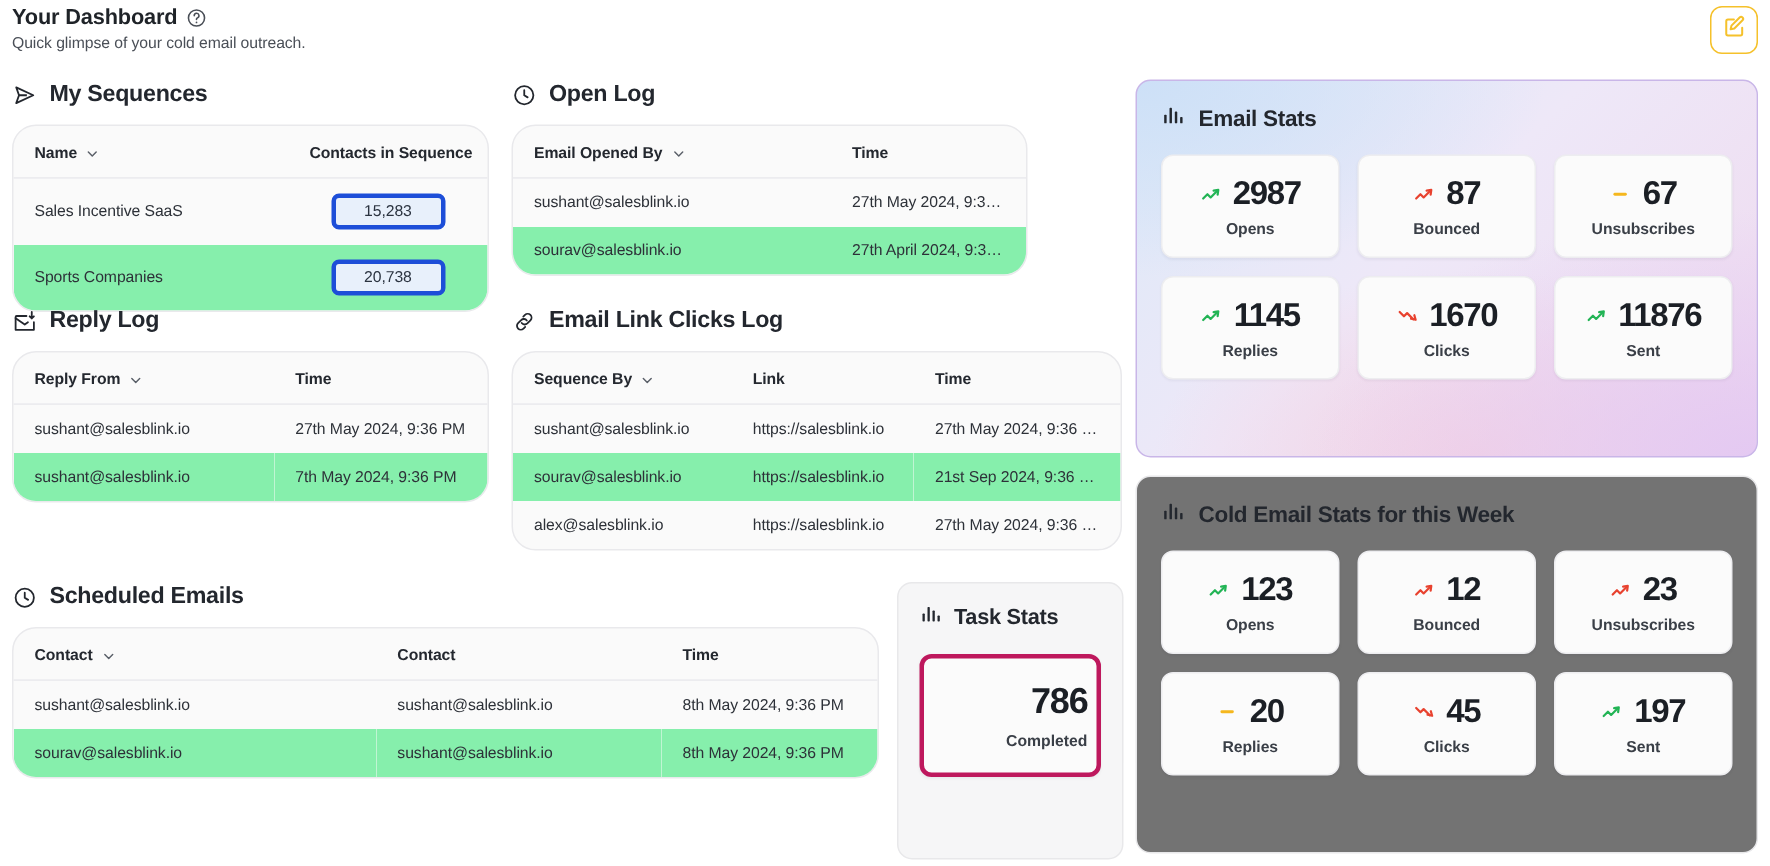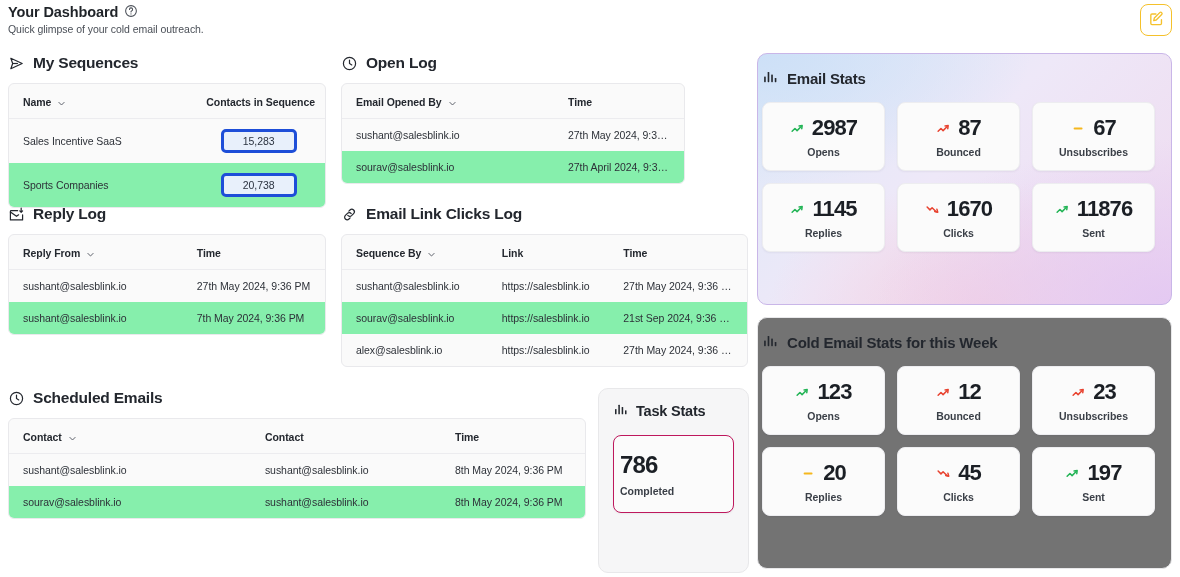--- a/index.html
+++ b/index.html
@@ -7,21 +7,21 @@
     width: 1180px; height: 577px;
     background: #ffffff;
     font-family: "Liberation Sans", "DejaVu Sans", sans-serif;
     color: #1f2328;
     overflow: hidden;
   }
   .page { position: relative; width: 1180px; height: 577px; }
 
   
   .header { position: absolute; left: 8px; top: 4px; }
-  .header-title-row { display: flex; gap: 6px; }
+  .header-title-row { display: flex; align-items: center; gap: 6px; }
   .header-title { font-size: 14.5px; font-weight: 700; color: #1f2328; letter-spacing: -0.1px; }
   .help-icon { width: 14px; height: 14px; display: block; }
   .header-sub { font-size: 10.5px; color: #4a4f57; margin-top: 3px; letter-spacing: -0.05px; }
 
   .edit-btn {
     position: absolute; right: 8px; top: 4px;
     width: 32px; height: 32px; border-radius: 8px;
     border: 1.6px solid #f5c12b; background: #ffffff;
     display: flex; align-items: center; justify-content: center;
     cursor: pointer;
@@ -29,21 +29,21 @@
 
   
   .sec-head { display: flex; align-items: center; gap: 8px; }
   .sec-head .sec-icon { width: 17px; height: 17px; display: block; flex: none; }
   .sec-title { font-size: 15.5px; font-weight: 700; color: #23272e; letter-spacing: -0.2px; }
 
   
   .card {
     background: #fafafa;
     border: 1px solid #e9e9ec;
-    border-radius: 6px;
+    border-radius: 16px;
     overflow: hidden;
   }
   table { width: 100%; border-collapse: collapse; table-layout: fixed; }
   th {
     text-align: left;
     font-size: 10.5px; font-weight: 700; color: #24282f;
     padding: 12px 14px 10px 14px;
     letter-spacing: -0.05px;
     white-space: nowrap;
   }
@@ -58,21 +58,21 @@
   }
   tbody tr.alt { background: #86efac; }
   .pill {
     display: inline-block; min-width: 76px; text-align: center;
     background: #e8f0fb; border: 3px solid #1d4ed8; color: #2b3340;
     border-radius: 5px; font-size: 10.5px; padding: 3px 10px;
   }
   .cell-right { text-align: center; }
 
   
-  .stat-panel { border-radius: 10px; padding: 14px 16px 16px 4px; }
+  .stat-panel { border-radius: 10px; padding: 14px 16px 16px 16px; }
   .stat-panel .panel-head { display: flex; align-items: center; gap: 8px; margin-bottom: 13px; }
   .stat-panel .panel-title { font-size: 15px; font-weight: 700; color: #23272e; letter-spacing: -0.2px; }
   .stat-grid { display: grid; grid-template-columns: repeat(3, 1fr); gap: 12px; }
   .stat-card {
     background: #fbfbfb; border: 1px solid #ededf0; border-radius: 8px;
     padding: 14px 6px 12px 6px; text-align: center;
     box-shadow: 0 1px 2px rgba(16,24,40,.05);
   }
   .stat-top { display: flex; align-items: center; justify-content: center; gap: 5px; }
   .trend { width: 17px; height: 17px; display: block; flex: none; }
@@ -94,22 +94,22 @@
   }
 
   #task-stats-panel {
     position: absolute; left: 598px; top: 388px; width: 151px; height: 185px;
     border: 1px solid #e8e8ea; background: #f6f6f7; border-radius: 10px;
     padding: 12px 14px;
   }
   #task-stats-panel .panel-head { display: flex; align-items: center; gap: 7px; margin-bottom: 14px; }
   #task-stats-panel .panel-title { font-size: 14.5px; font-weight: 700; color: #23272e; letter-spacing: -0.2px; }
   .task-card {
-    background: #fbfbfb; border: 1px solid #be185d; border-radius: 8px;
-    padding: 17px 6px 15px 6px; text-align: left;
+    background: #fbfbfb; border: 3px solid #be185d; border-radius: 8px;
+    padding: 17px 6px 15px 6px; text-align: right;
     box-shadow: 0 1px 2px rgba(16,24,40,.05);
   }
   .task-value { font-size: 24px; font-weight: 700; color: #1b1f25; letter-spacing: -0.8px; line-height: 1; }
   .task-label { font-size: 10.5px; color: #3a3f47; font-weight: 600; margin-top: 8px; }
 
   
   #sec-my-sequences { position: absolute; left: 8px; top: 54px; width: 318px; }
   #sec-open-log     { position: absolute; left: 341px; top: 54px; width: 344px; }
   #sec-reply-log    { position: absolute; left: 8px; top: 205px; width: 318px; }
   #sec-clicks-log   { position: absolute; left: 341px; top: 205px; width: 407px; }

